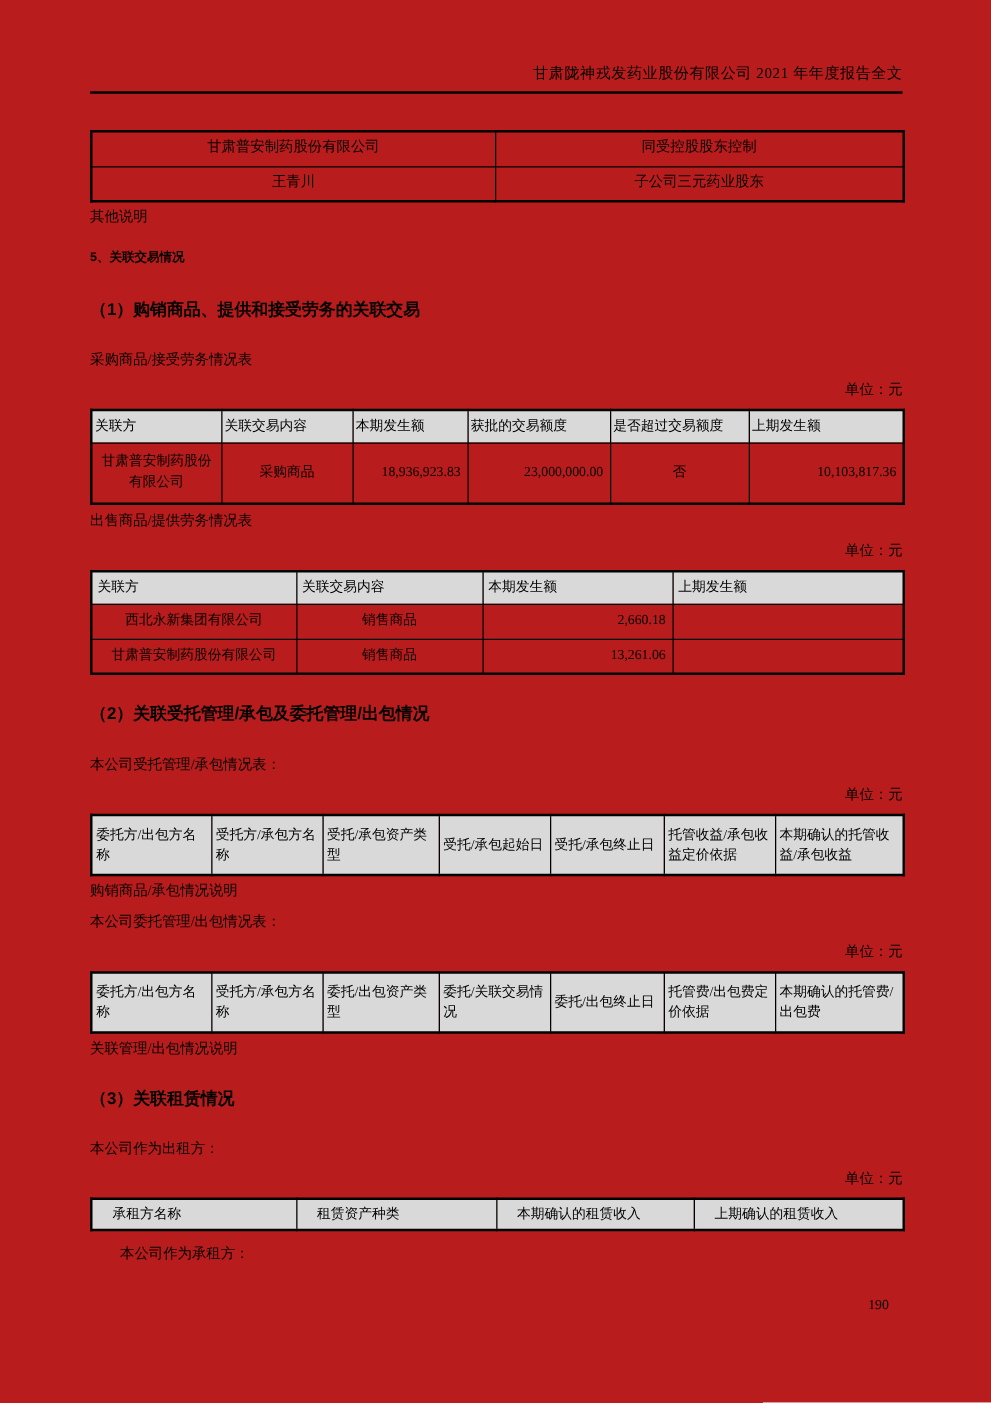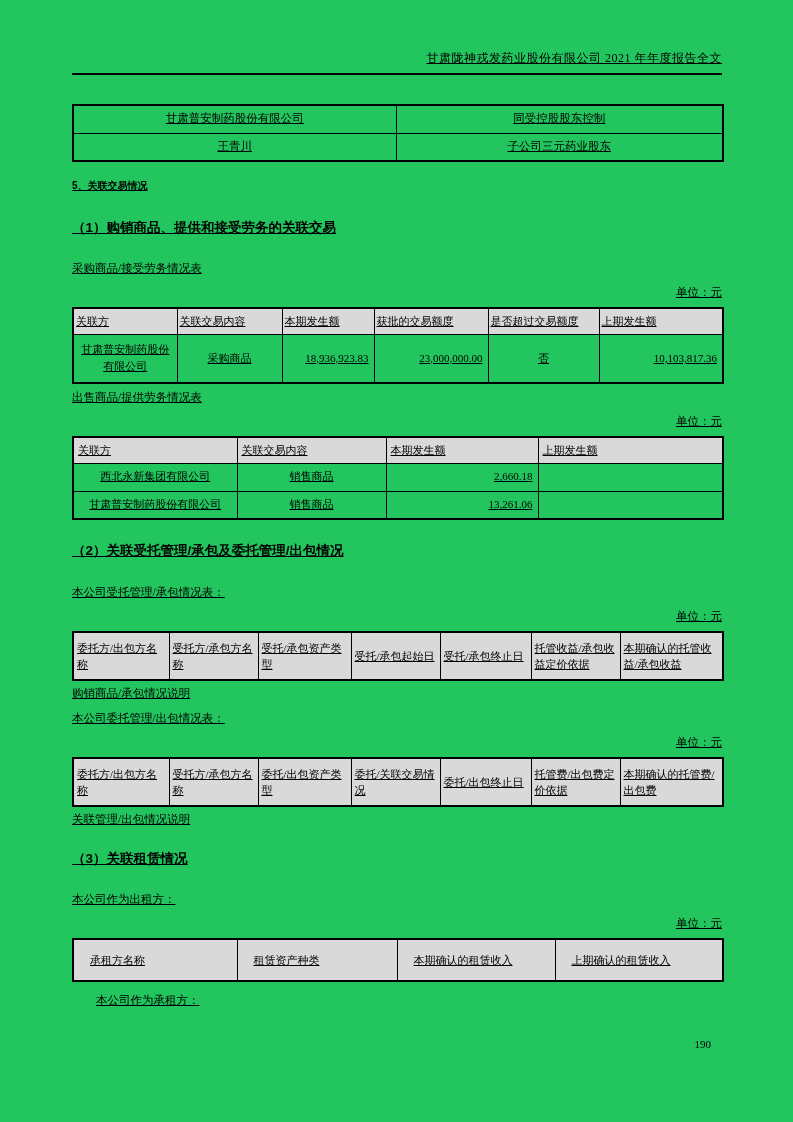--- a/index.html
+++ b/index.html
@@ -6,23 +6,22 @@
   html, body { background: #ffffff; }
   body {
     font-family: "Liberation Serif", "DejaVu Serif", serif;
     color: #000;
     -webkit-font-smoothing: antialiased;
   }
   .page {
     position: relative;
     width: 793px;
     height: 1122px;
-    background: #22c55e;
+    background: #b91c1c;
     overflow: hidden;
-    text-decoration: underline;
   }
   .content {
     width: 650px;
     margin-left: 72px;
   }
   
   .doc-header {
     margin-top: 50px;
     padding-bottom: 6px;
     border-bottom: 2px solid #000;
@@ -81,21 +80,21 @@
   .table-a td { height: 28px; font-size: 11.5px; }
   
   .table-1 th { height: 26px; padding: 2px 2px; }
   .table-1 td { height: 49px; }
   
   .table-2 th { height: 26px; }
   .table-2 td { height: 28px; }
   
   .table-wide th { height: 48px; padding: 2px 3px; }
   
-  .table-5 th { height: 42px; padding-left: 16px; }
+  .table-5 th { height: 24px; padding-left: 16px; }
   
   .m-table-a   { margin-top: 29px; }
   .m-other     { margin-top: 5px; }
   .m-s5        { margin-top: 17px; }
   .m-sub1      { margin-top: 26px; }
   .m-pcap      { margin-top: 24px; }
   .m-unit      { margin-top: 9px; }
   .m-table1    { margin-top: 8px; }
   .m-scap      { margin-top: 6px; }
   .m-table2    { margin-top: 8px; }
@@ -136,20 +135,21 @@
           <td class="txt">甘肃普安制药股份有限公司</td>
           <td class="txt">同受控股股东控制</td>
         </tr>
         <tr>
           <td class="txt">王青川</td>
           <td class="txt">子公司三元药业股东</td>
         </tr>
       </tbody>
     </table>
 
+    <div class="note m-other">其他说明</div>
 
     <div class="h-num m-s5">5、关联交易情况</div>
 
     <div class="h-sub m-sub1">（1）购销商品、提供和接受劳务的关联交易</div>
 
     <div class="caption m-pcap">采购商品/接受劳务情况表</div>
     <div class="unit m-unit">单位：元</div>
 
     <table class="table-1 m-table1">
       <colgroup>

